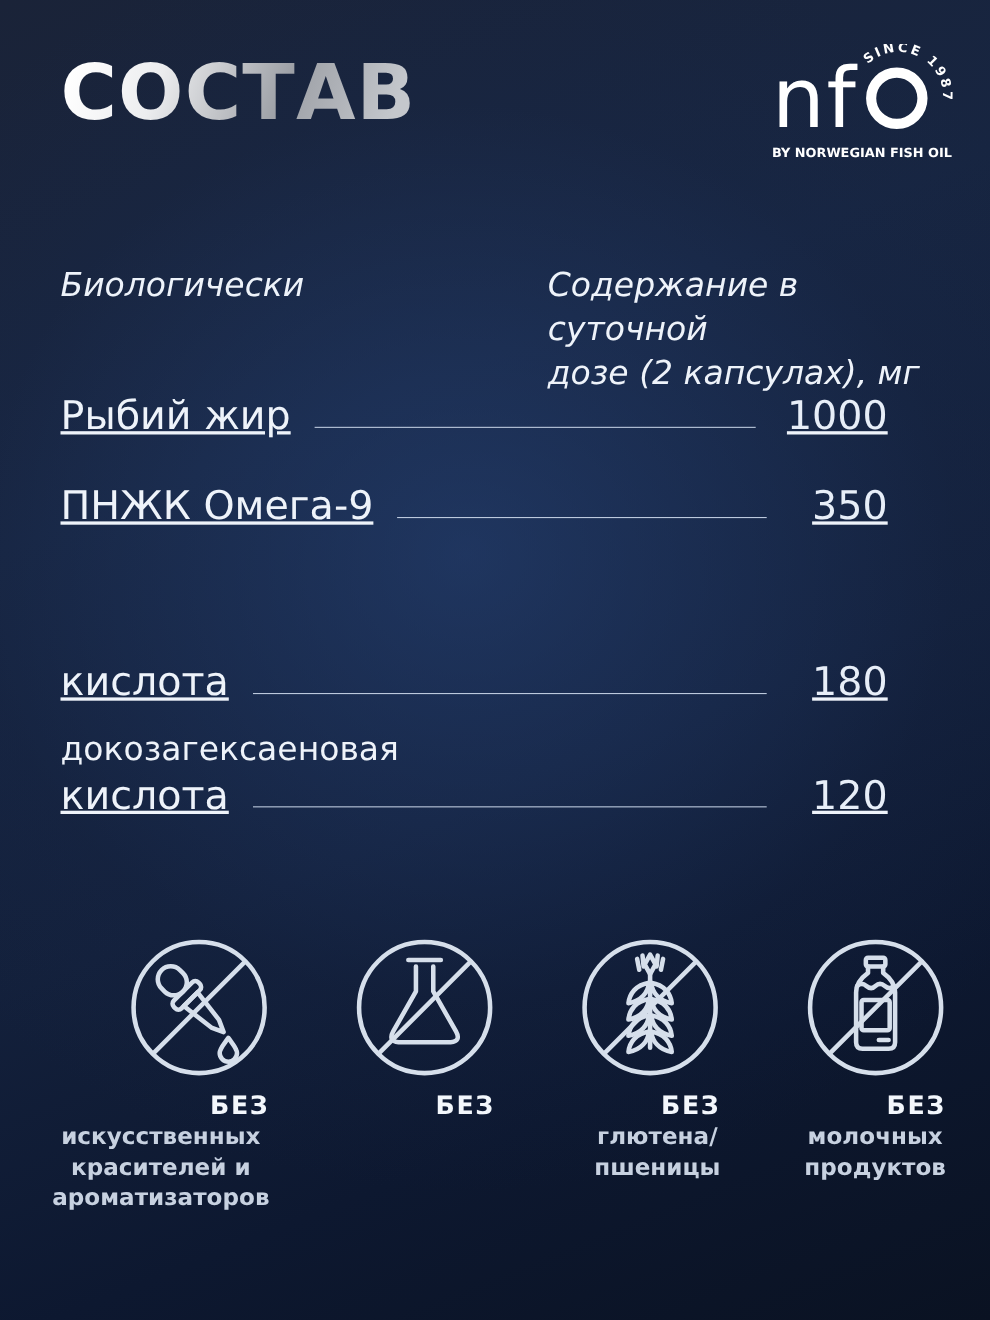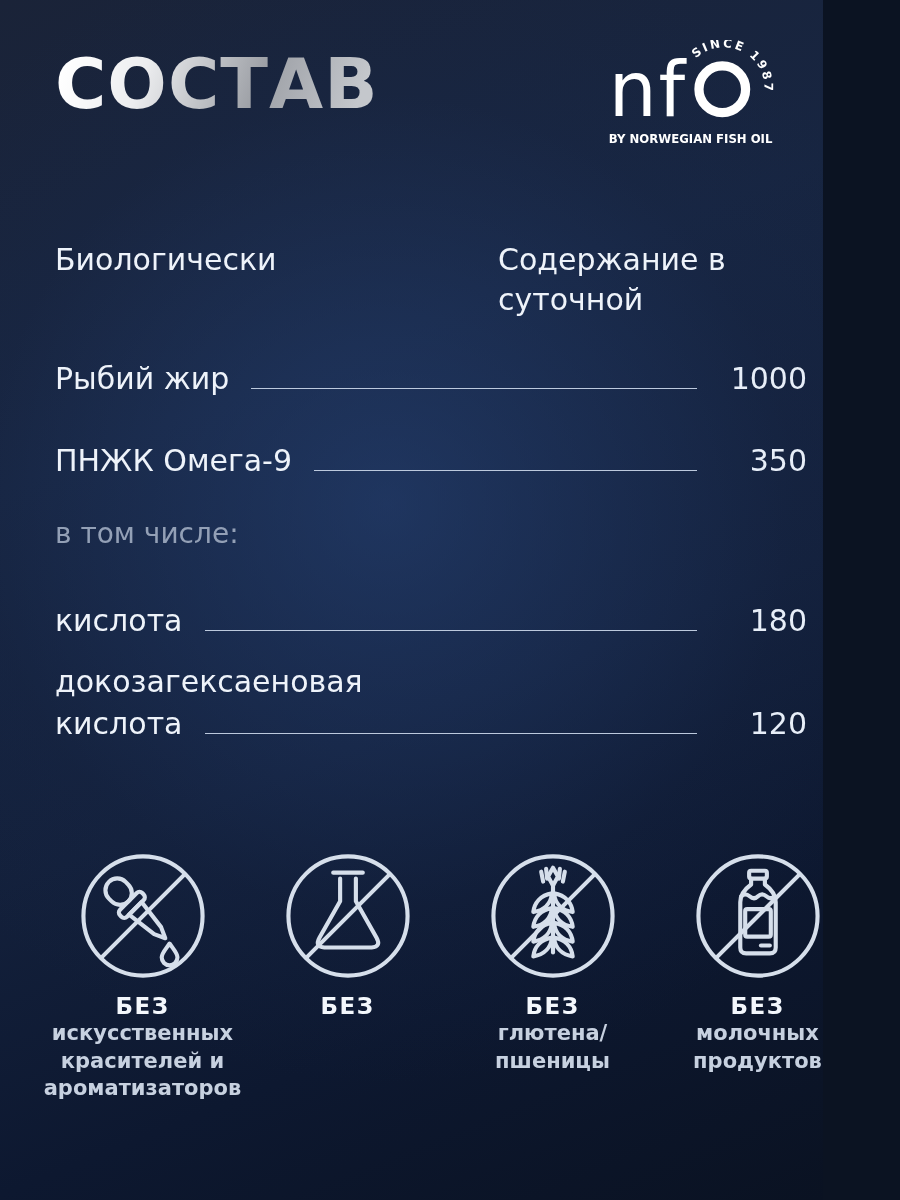--- a/index.html
+++ b/index.html
@@ -1,63 +1,63 @@
 <!DOCTYPE html>
 <html><head>
 <meta charset="utf-8">
 <style>
   html,body { margin:0; padding:0; background:#0b1322; }
   .page {
     position:relative;
-    width:823px; height:1200px;
+    width:900px; height:1200px;
     overflow:hidden;
     font-family:"DejaVu Sans","Liberation Sans",sans-serif;
     background:
       radial-gradient(90% 62% at 47% 42%, rgba(41,72,128,0.50) 0%, rgba(25,42,78,0.18) 55%, rgba(10,18,36,0) 78%),
       linear-gradient(158deg, #1a2338 0%, #172541 32%, #13203b 58%, #0d1830 78%, #0a1222 100%);
     color:#eef3fa;
   }
 
   
   .title {
     position:absolute; left:55px; top:46px; margin:0;
     font-size:70px; line-height:76px; font-weight:700; letter-spacing:1px;
     background:linear-gradient(110deg,#ffffff 4%,#ecedef 28%,#9da0a6 62%,#c4c7cc 92%);
     -webkit-background-clip:text; background-clip:text;
     -webkit-text-fill-color:transparent; color:transparent;
   }
 
   
-  .logo { position:absolute; top:40px; right:40px; width:176px; }
+  .logo { position:absolute; top:40px; right:24px; width:176px; }
   .logo svg { display:block; width:100%; height:auto; }
 
   
   .thead { position:absolute; top:240px; left:55px; right:55px; }
-  .th { font-size:30px; line-height:40px; font-weight:400; }
+  .th { font-size:30px; line-height:40px; font-weight:400;font-style:italic; }
   .th span { display:block; }
   .th-left { position:absolute; left:0; top:0; }
   .th-right { position:absolute; left:395px; top:0;margin-left:48px; }
 
   
   .row {
     position:absolute; left:55px; width:752px;
     display:flex; align-items:flex-start;
-    font-size:30px; line-height:38px; white-space:nowrap;
+    font-size:36px; line-height:38px; white-space:nowrap;text-decoration:underline;
   }
   .leader { flex:1; height:1.5px; background:#bcc9dd; align-self:flex-end; margin:0 28px 9px 22px; }
   .cell-value { min-width:82px; text-align:right; color:#e7eef8; }
   .subheading { position:absolute; left:55px; top:516px; font-size:28px; line-height:36px; color:#93a0b6; }
   .subrow-line1 { position:absolute; left:55px; font-size:30px; line-height:38px; }
 
   
   .badges {
     position:absolute; top:852px; left:40px; width:820px;
     display:grid; grid-template-columns:repeat(4,1fr);
   }
-  .badge { display:flex; flex-direction:column; align-items:center; text-align:center; }
+  .badge { display:flex; flex-direction:column; align-items:flex-end; text-align:center; }
   .badge svg { width:128px; height:128px; display:block; }
   .badge-icon { stroke:#d6dfeb; fill:none; stroke-width:4.2; stroke-linecap:round; stroke-linejoin:round; }
   .badge-title { margin-top:12px; font-size:23px; line-height:28px; font-weight:700; letter-spacing:1.5px; color:#f3f7fc; }
   .badge-line { display:block; font-size:21px; line-height:27.5px; color:#c7d1e0;font-weight:bold; }
 </style>
 </head>
 <body>
 
 <div class="page">
 
@@ -74,36 +74,36 @@
       <text x="2" y="117" font-size="13" font-weight="bold" fill="#ffffff" textLength="186" lengthAdjust="spacingAndGlyphs" font-family="DejaVu Sans, Liberation Sans, sans-serif">BY NORWEGIAN FISH OIL</text>
     </svg>
   </div>
 
   <div class="thead">
     <div class="th th-left">
       <span>Биологически</span>
     </div>
     <div class="th th-right">
       <span>Содержание в суточной</span>
+      <span>дозе (2 капсулах), мг</span>
     </div>
   </div>
 
   <div class="row" style="top:360px">
     <span class="cell-label">Рыбий жир</span>
     <span class="leader"></span>
     <span class="cell-value">1000</span>
   </div>
 
   <div class="row" style="top:442px">
     <span class="cell-label">ПНЖК Омега-9</span>
     <span class="leader"></span>
     <span class="cell-value">350</span>
   </div>
 
-  <div class="subheading">в том числе:</div>
 
   <div class="row" style="top:602px">
     <span class="cell-label">кислота</span>
     <span class="leader"></span>
     <span class="cell-value">180</span>
   </div>
 
   <div class="subrow-line1" style="top:663px">докозагексаеновая</div>
   <div class="row" style="top:705px">
     <span class="cell-label">кислота</span>

